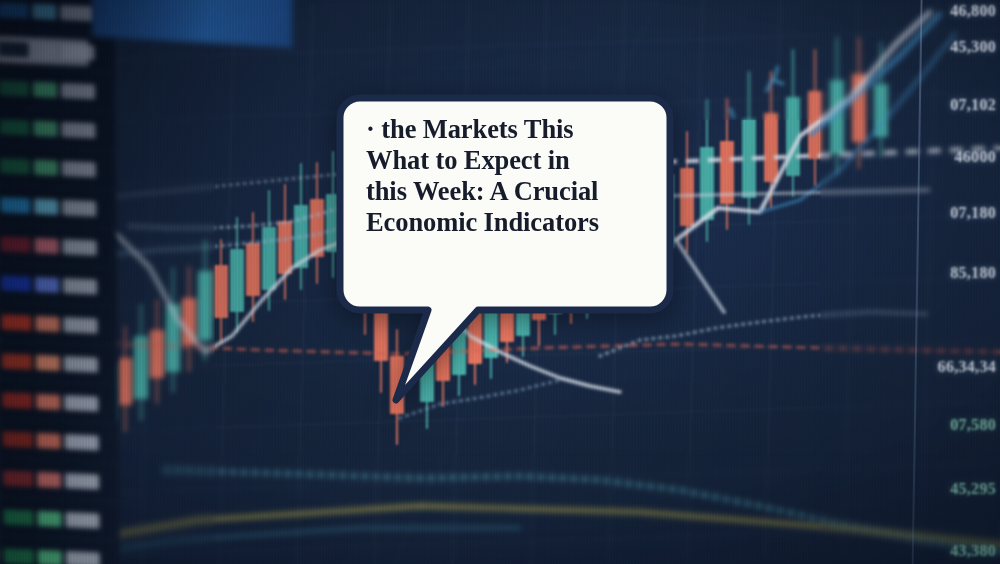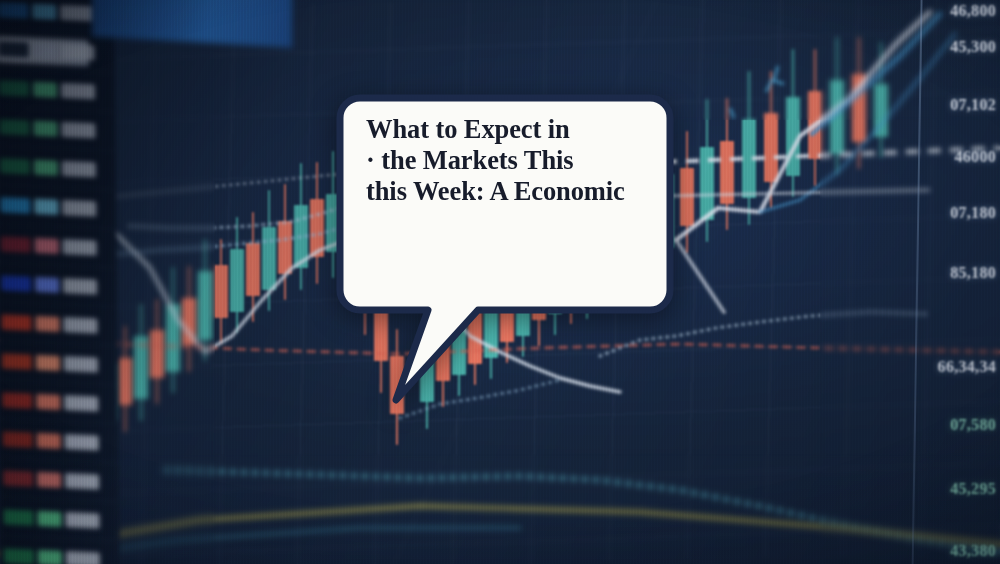--- a/index.html
+++ b/index.html
@@ -541,19 +541,20 @@
                A 20 20 0 0 1 314,218
                L 142,218
                L 60,308
                L 92,218
                L 24,218
                A 20 20 0 0 1 4,198
                L 4,26
                A 20 20 0 0 1 24,6 Z" fill="#fbfbf8" stroke="#1c2a4a" stroke-width="7" stroke-linejoin="round"></path>
     </svg>
     <div class="bubble-text">
+      <span class="bubble-line">· the Markets This</span>
       <span class="bubble-line">What to Expect in</span>
-      <span class="bubble-line">· the Markets This</span>
-      <span class="bubble-line">this Week: A Economic</span>
+      <span class="bubble-line">this Week: A Crucial</span>
+      <span class="bubble-line">Economic Indicators</span>
     </div>
   </div>
 
 </div>
 
 </body></html>

